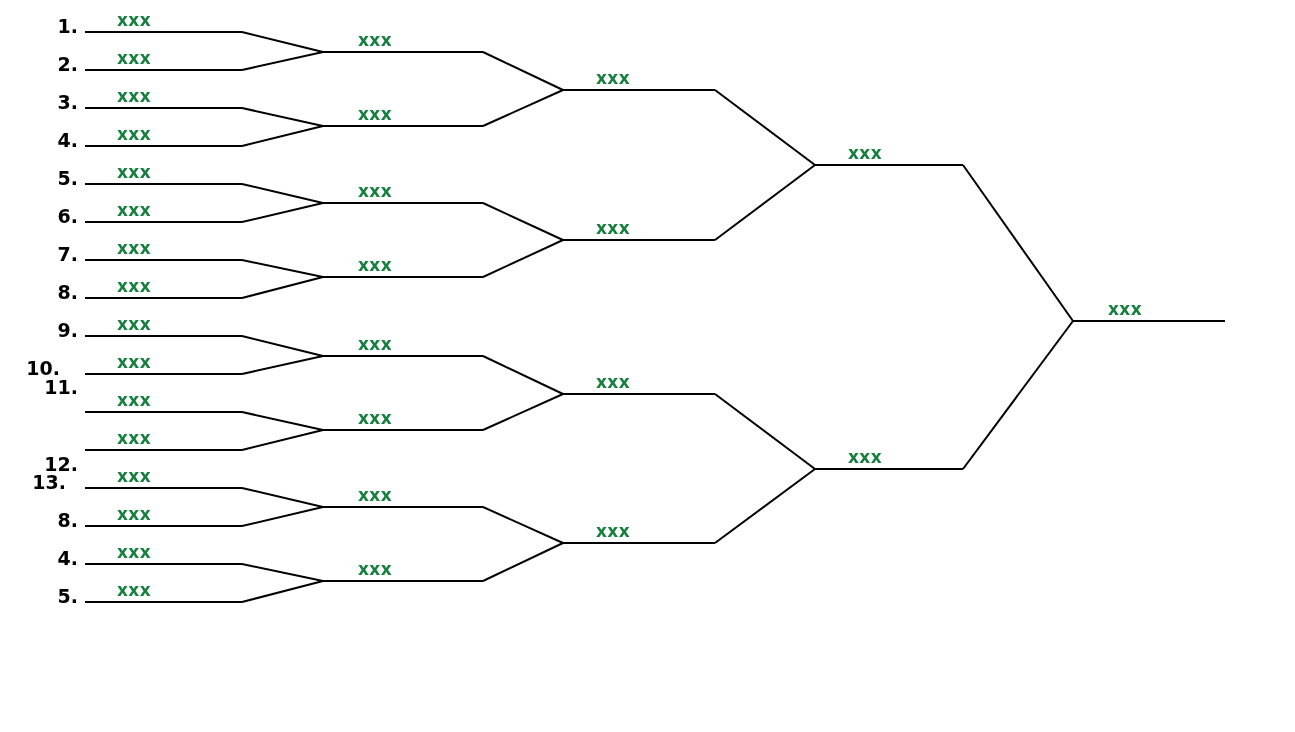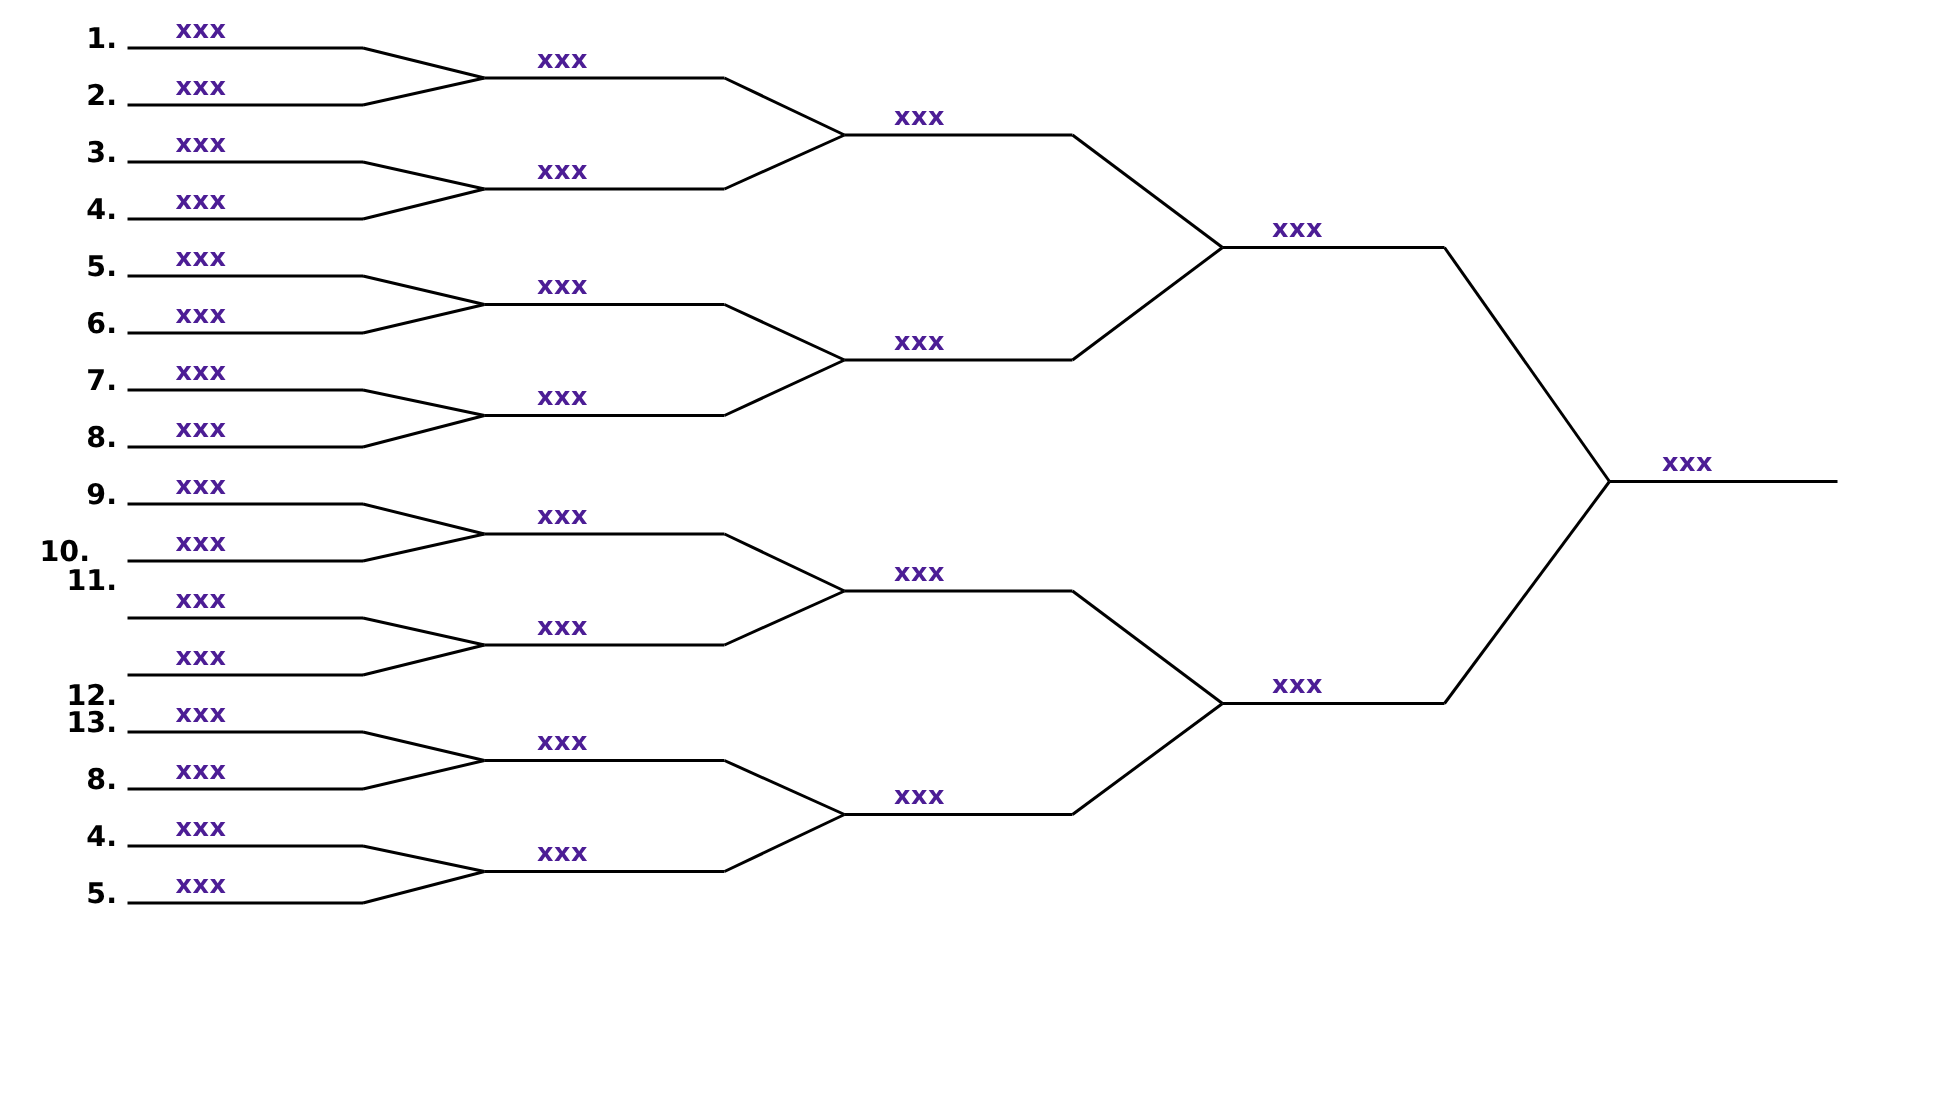--- a/index.html
+++ b/index.html
@@ -36,21 +36,21 @@
     color: #000000;
     text-align: right;
     white-space: nowrap;
     line-height: 1;
   }
   .slot-label {
     position: absolute;
     font-family: "DejaVu Sans", "Liberation Sans", sans-serif;
     font-weight: bold;
     font-size: 17px;
-    color: #4c1d95;
+    color: #15803d;
     white-space: nowrap;
     line-height: 1;
     letter-spacing: 0.4px;
   }
 </style>
 </head>
 <body>
 
 <div id="bracket-root">
 
@@ -126,21 +126,21 @@
       <div class="seed-number" style="left: 18px; width: 60px; top: 93px;">3.</div>
       <div class="seed-number" style="left: 18px; width: 60px; top: 131px;">4.</div>
       <div class="seed-number" style="left: 18px; width: 60px; top: 169px;">5.</div>
       <div class="seed-number" style="left: 18px; width: 60px; top: 207px;">6.</div>
       <div class="seed-number" style="left: 18px; width: 60px; top: 245px;">7.</div>
       <div class="seed-number" style="left: 18px; width: 60px; top: 283px;">8.</div>
       <div class="seed-number" style="left: 18px; width: 60px; top: 321px;">9.</div>
       <div class="seed-number" style="left: 0; width: 60px; top: 359px;">10.</div>
       <div class="seed-number" style="left: 18px; width: 60px; top: 378px;">11.</div>
       <div class="seed-number" style="left: 18px; width: 60px; top: 435px; margin-top: 20px;">12.</div>
-      <div class="seed-number" style="left: 18px; width: 60px; top: 473px;">13.</div>
+      <div class="seed-number" style="left: 6px; width: 60px; top: 473px;">13.</div>
       <div class="seed-number" style="left: 18px; width: 60px; top: 511px;">8.</div>
       <div class="seed-number" style="left: 18px; width: 60px; top: 549px;">4.</div>
       <div class="seed-number" style="left: 18px; width: 60px; top: 587px;">5.</div>
     </div>
   <div id="seed-labels">
       <div class="slot-label" style="left: 117px; top: 12px;">xxx</div>
       <div class="slot-label" style="left: 117px; top: 50px;">xxx</div>
       <div class="slot-label" style="left: 117px; top: 88px;">xxx</div>
       <div class="slot-label" style="left: 117px; top: 126px;">xxx</div>
       <div class="slot-label" style="left: 117px; top: 164px;">xxx</div>

